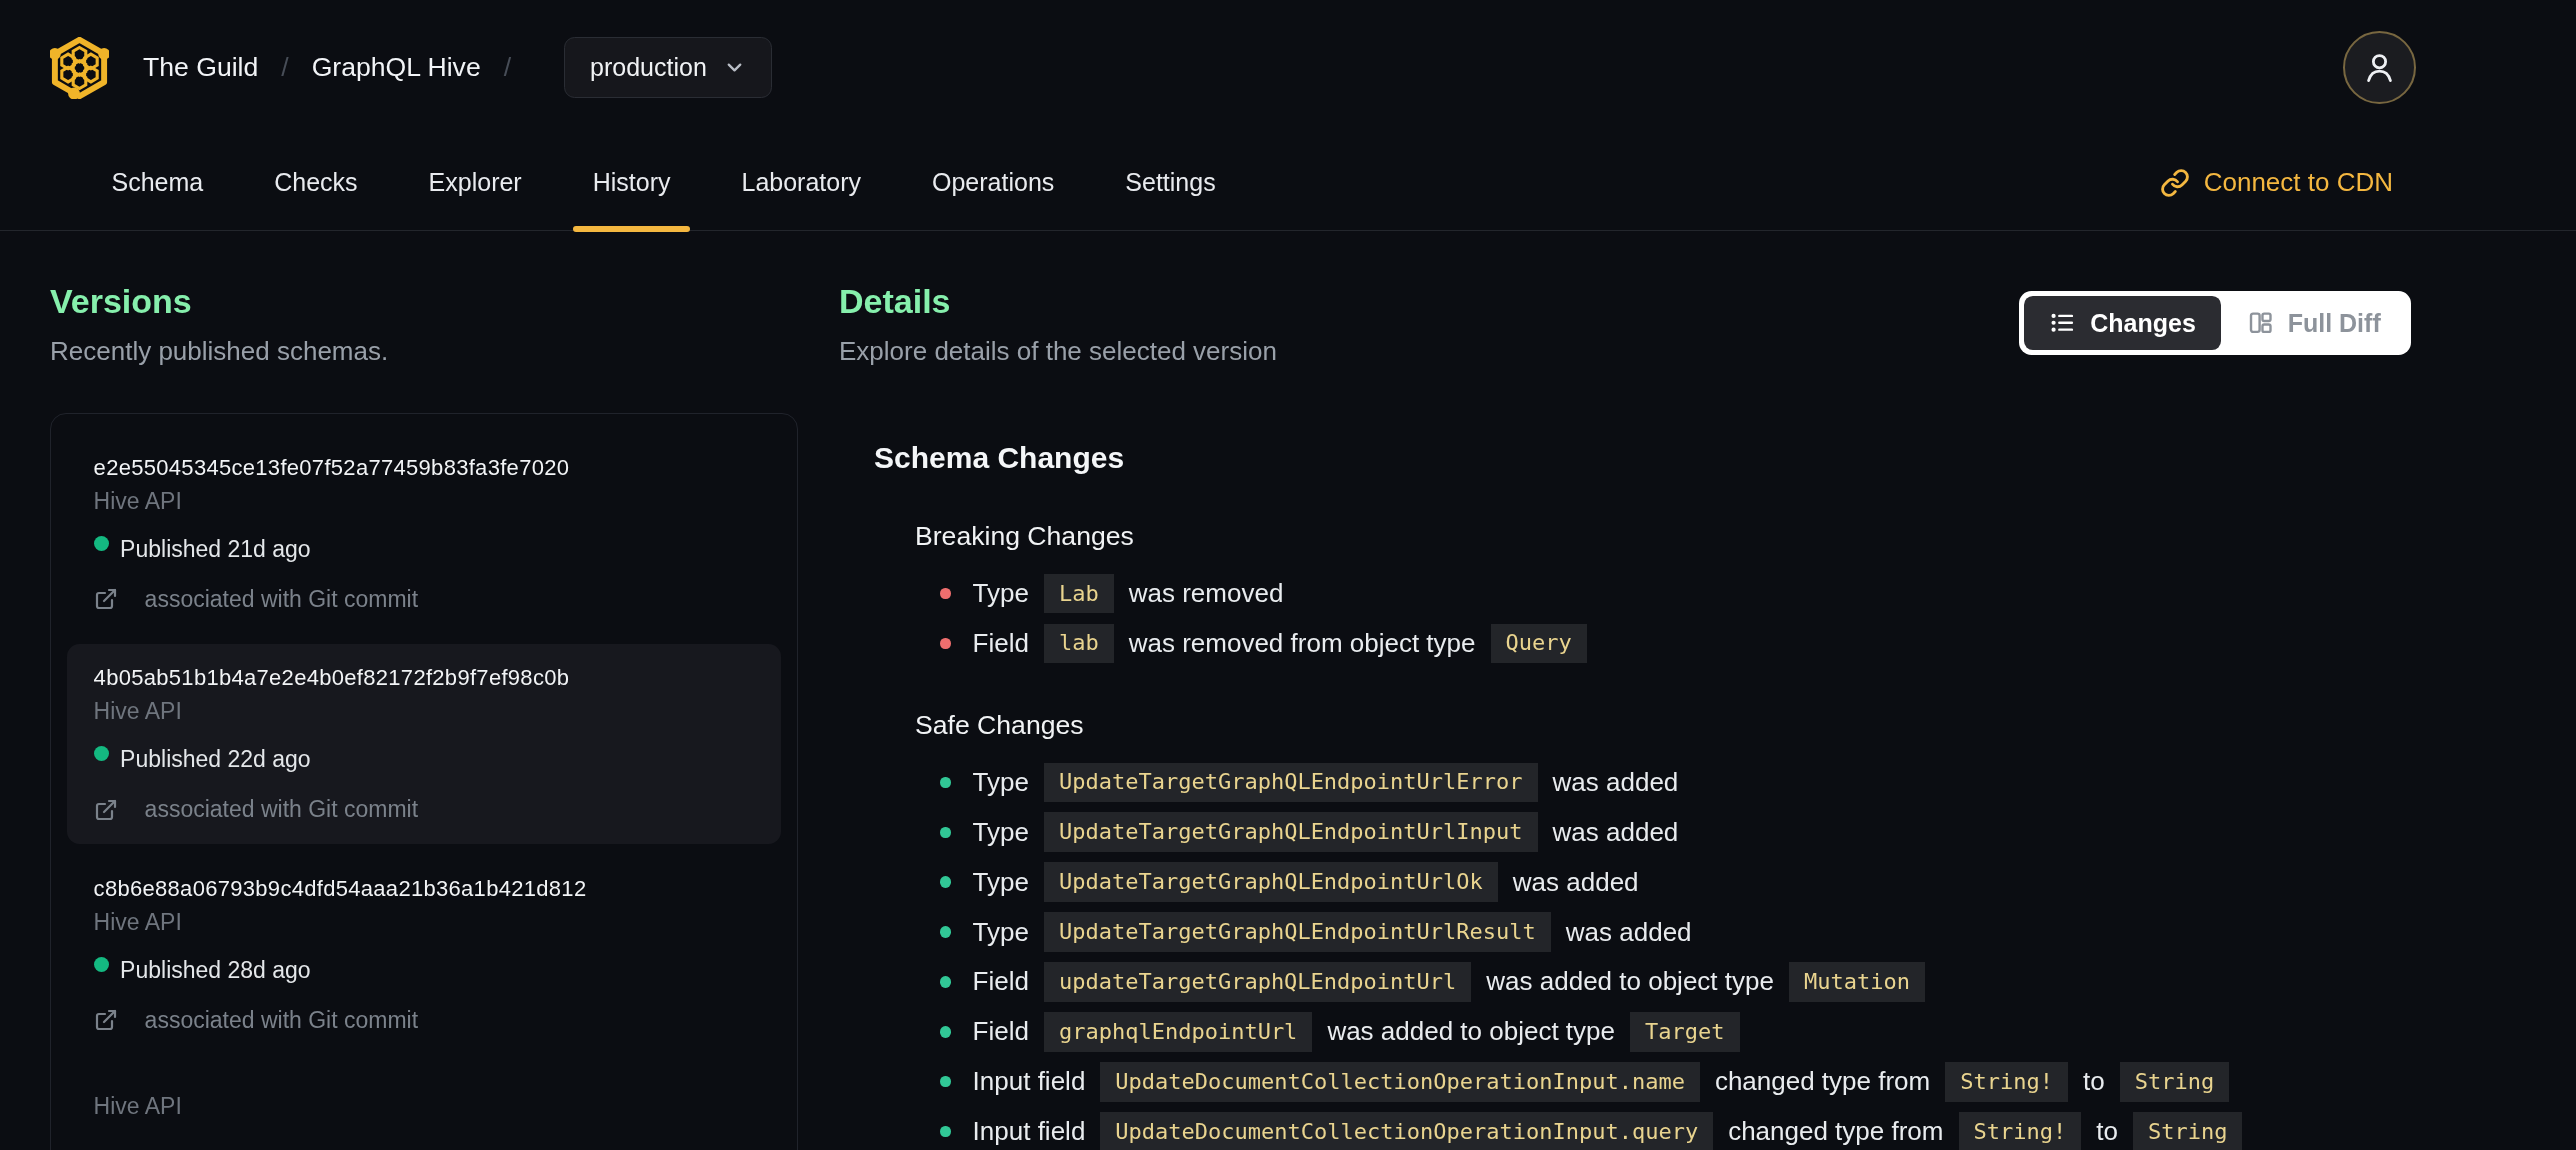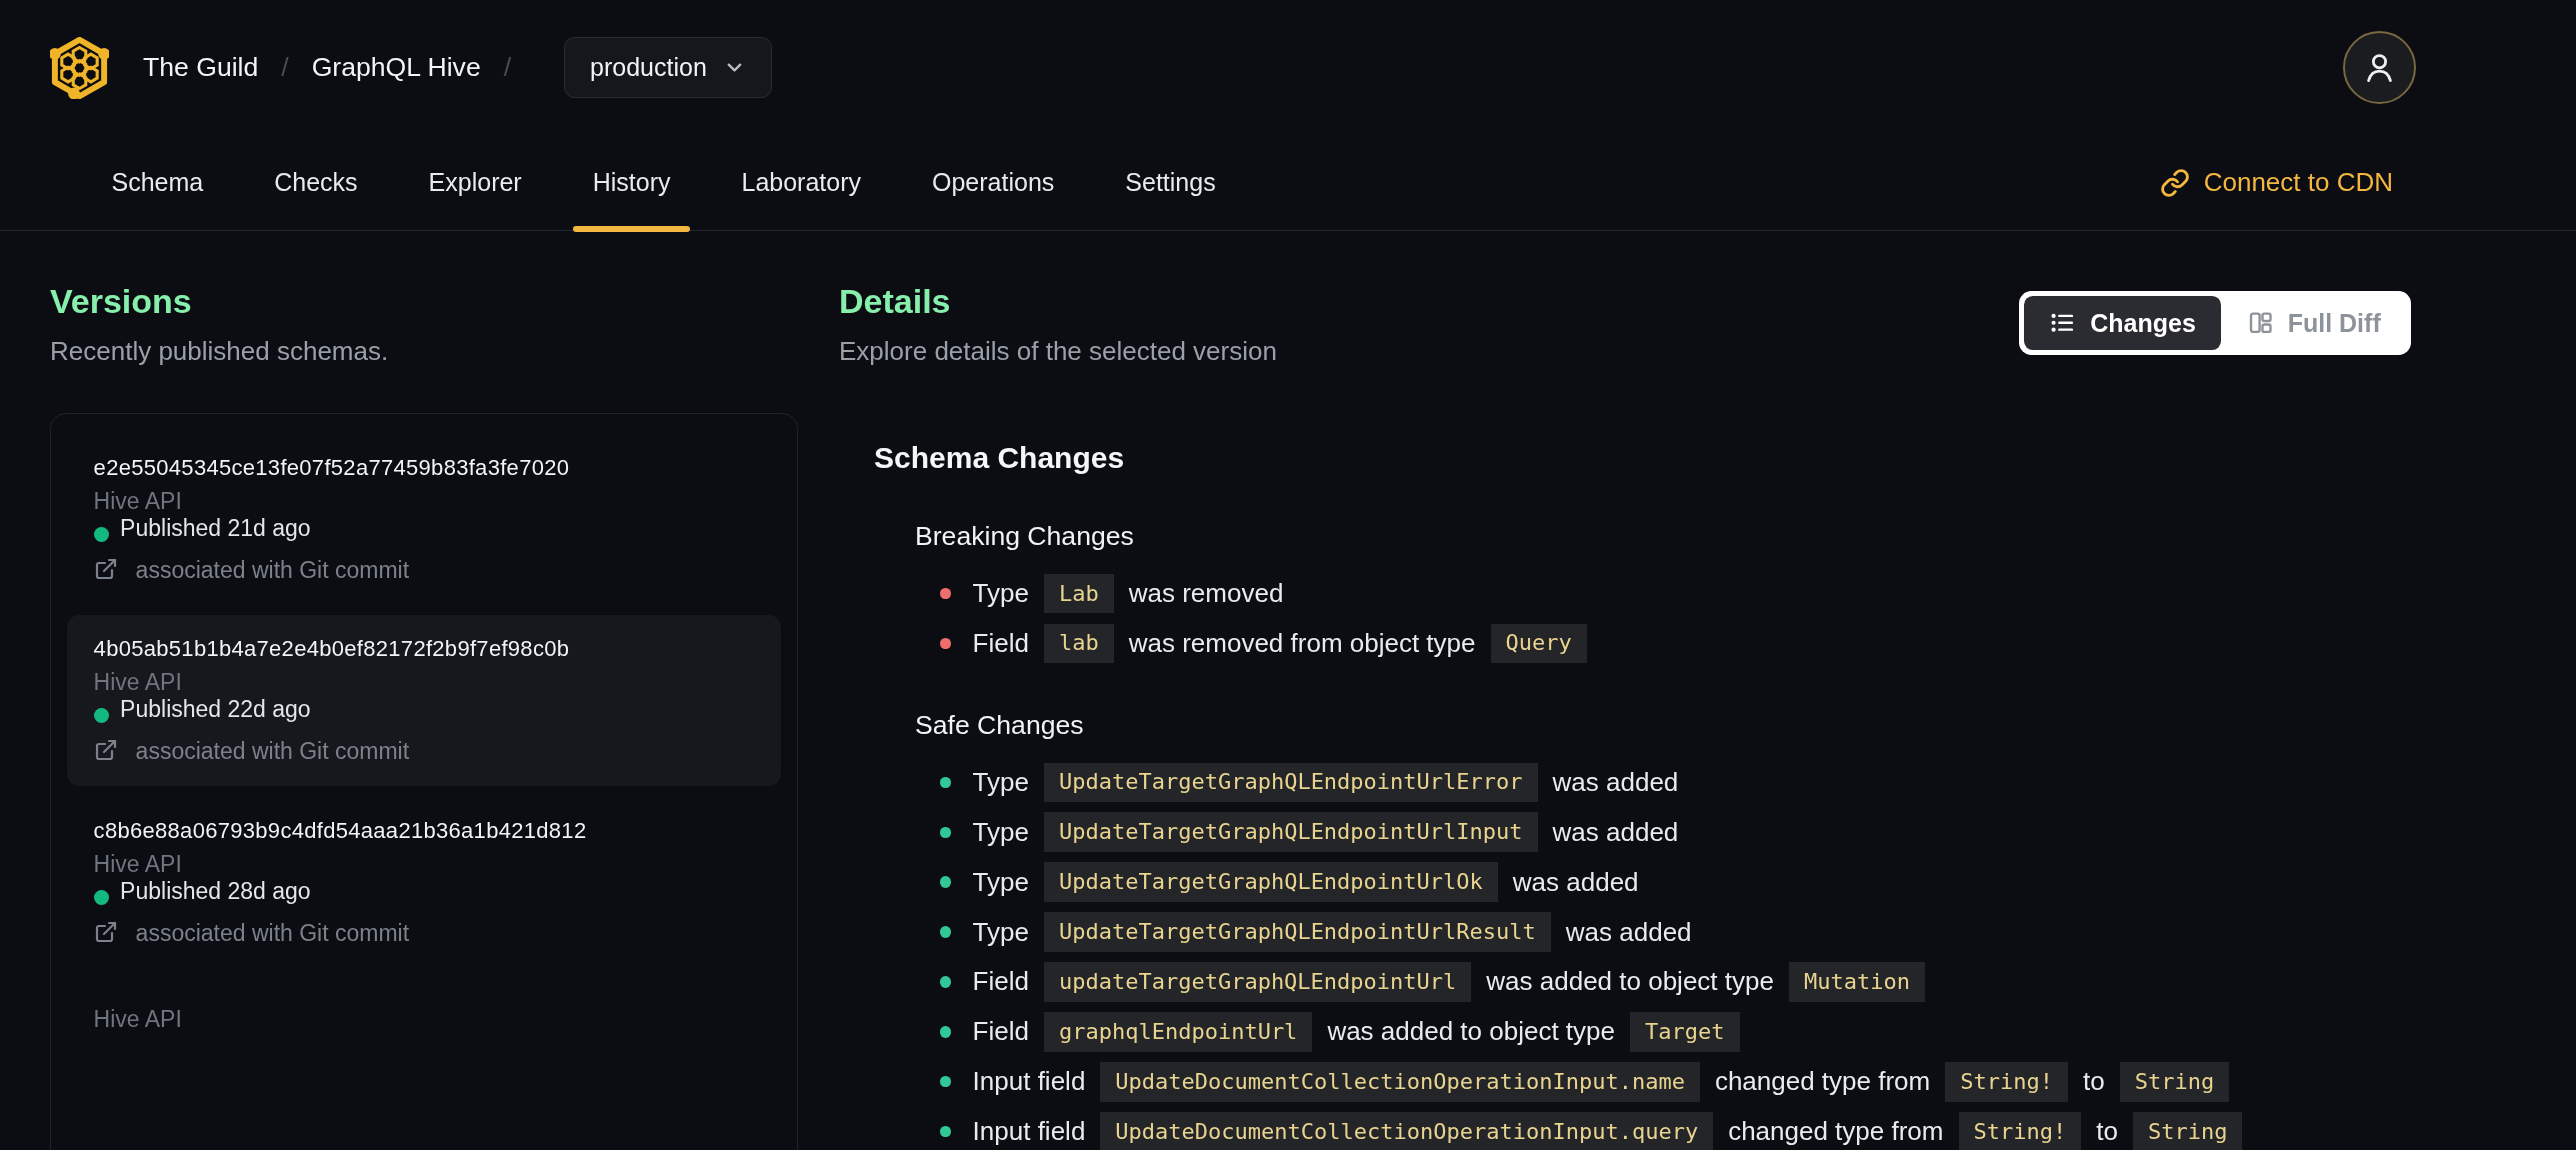--- a/index.html
+++ b/index.html
@@ -37,23 +37,23 @@
   .main{position:absolute;left:0;right:0;top:232px;bottom:0}
   .panel-title{font-size:34px;font-weight:700;color:#86efac}
   .panel-subtitle{font-size:26px;color:#99a0a9;margin-top:15px}
 
   .versions-col{position:absolute;left:50px;top:50px;width:748px}
   .version-list{margin-top:46px;border:1.8px solid var(--panel_border);border-radius:16px;padding:19.5px 16px;height:1241px}
   .version-card{padding:21px 26.6px;border-radius:12.4px;margin-bottom:10.6px;cursor:pointer}
   .version-card.selected{background:var(--selected_card_bg)}
   .v-hash{font-size:22px;font-weight:400;color:#f2f4f6;letter-spacing:0.3px;white-space:nowrap}
   .v-service{font-size:23px;color:#6f757e;margin-top:7px}
-  .v-status{display:flex;align-items:flex-end;gap:11.5px;font-size:23px;color:#e4e7ea}
+  .v-status{display:flex;align-items:flex-start;gap:11.5px;margin-top:21px;font-size:23px;color:#e4e7ea}
   .dot{width:15px;height:15px;border-radius:50%;background:var(--published_dot);flex:none}
-  .v-git{display:flex;gap:18px;margin-top:15px;font-size:23px;color:#7b828b;cursor:pointer}
+  .v-git{display:flex;align-items:center;gap:27px;margin-top:23px;font-size:23px;color:#7b828b;cursor:pointer}
   .ext-icon{width:24px;height:24px;stroke:#7b828b;fill:none;stroke-width:2.2;stroke-linecap:round;stroke-linejoin:round;flex:none}
 
   .details-col{position:absolute;left:839px;top:50px;right:165px}
   .details-head{display:flex;justify-content:space-between;align-items:flex-start}
   .toggle-group{display:flex;background:#ffffff;border-radius:12.4px;padding:5.3px;gap:1px;margin-top:8.9px}
   .toggle-btn{display:flex;align-items:center;gap:13.3px;padding:12.4px 25px;border-radius:8.9px;font-size:25px;
     font-weight:600;color:#8d939b;background:transparent;border:none;cursor:pointer;font-family:inherit}
   .toggle-btn.active{background:#2b2c31;color:#ffffff}
   .tg-icon{width:27.5px;height:27.5px;stroke:currentColor;fill:none;stroke-width:2.1;stroke-linecap:round;stroke-linejoin:round;flex:none}
 

